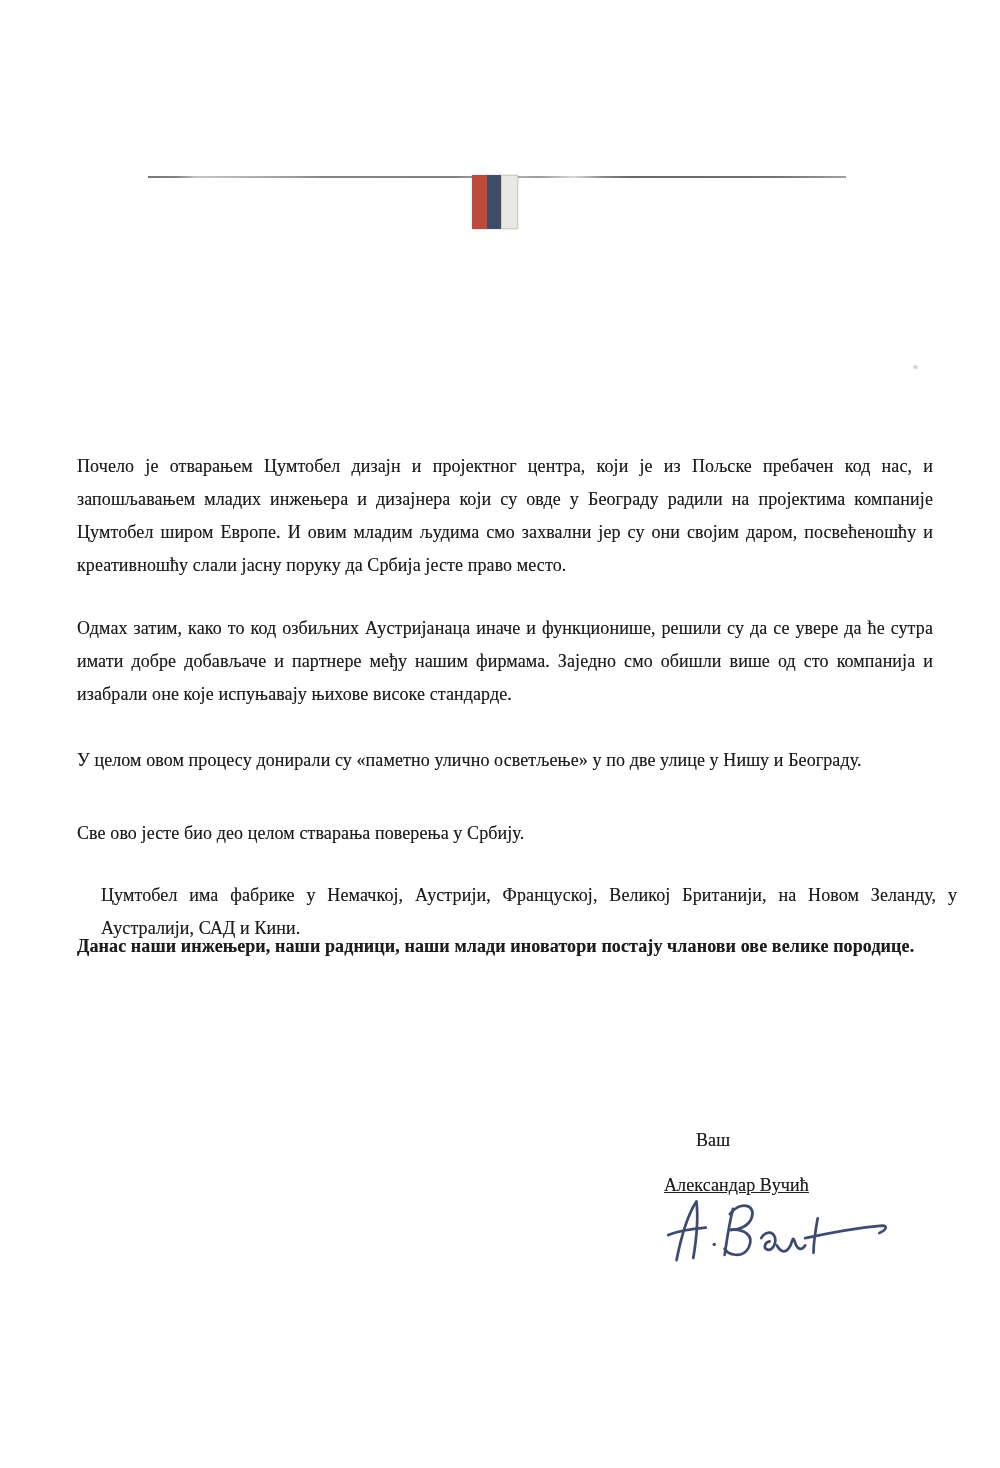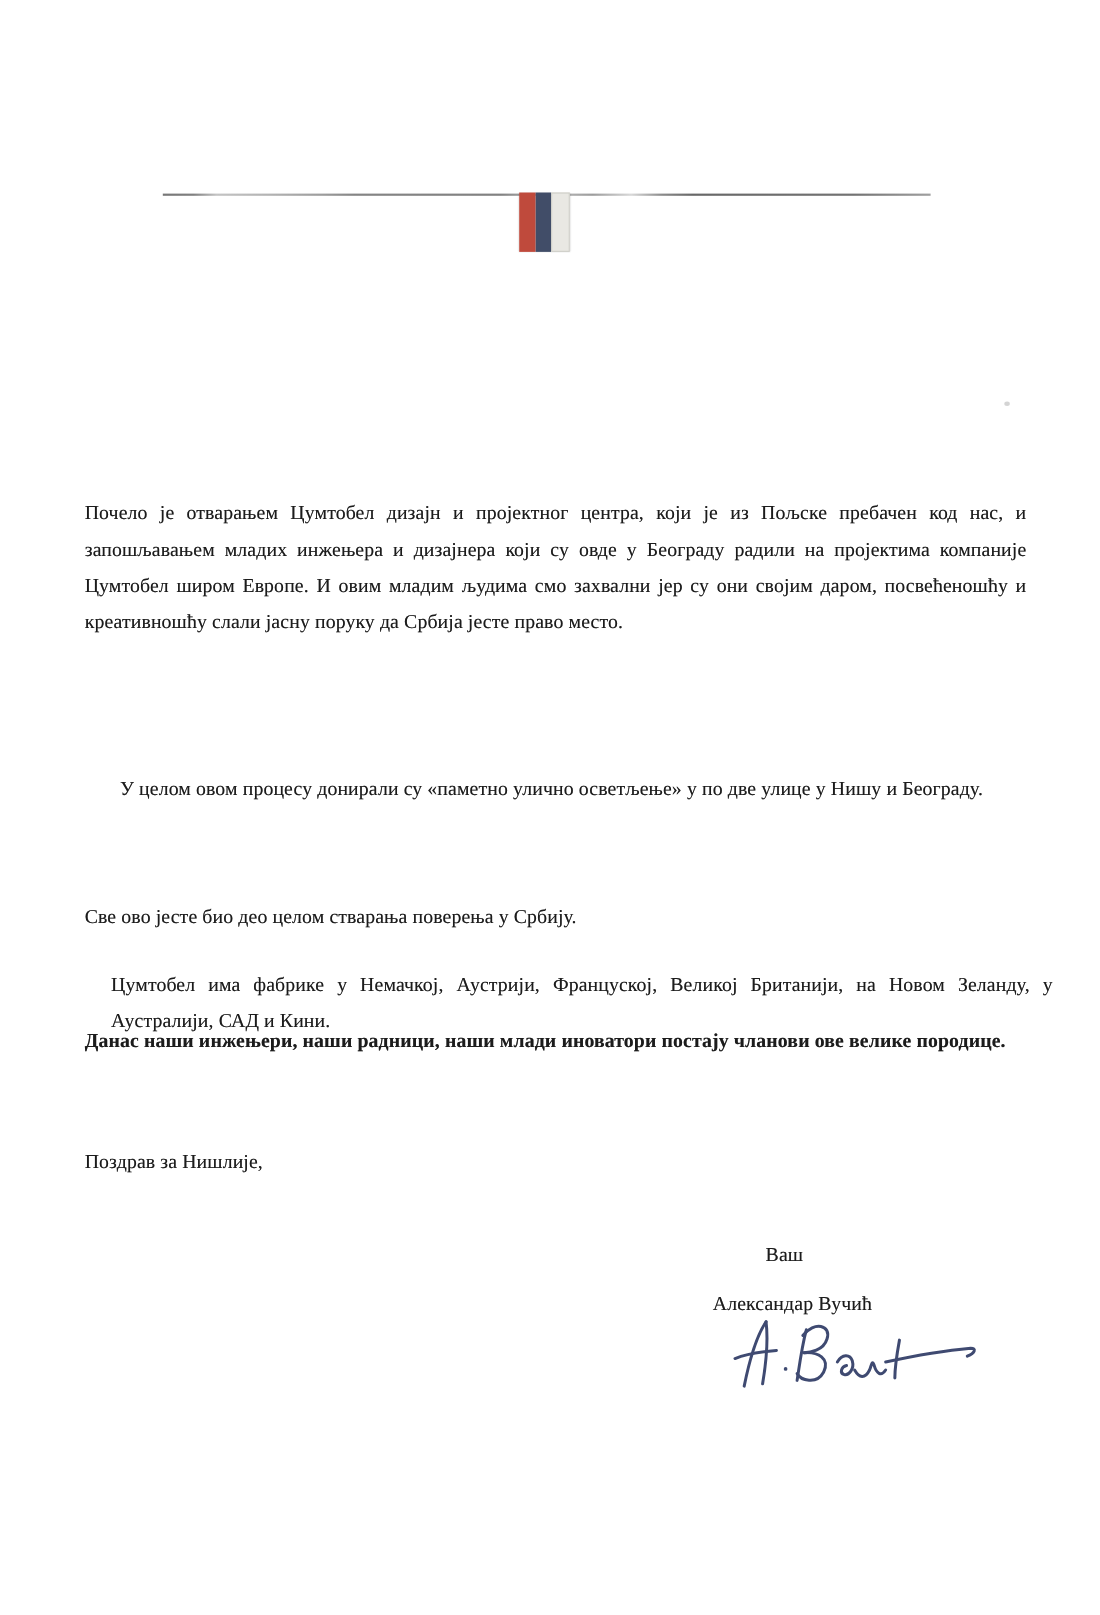--- a/index.html
+++ b/index.html
@@ -38,27 +38,27 @@
     margin:0;
     font-size:18px;
     line-height:33px;
     letter-spacing:.1px;
     color:#1c1c1c;
     text-shadow:0 0 .6px rgba(40,40,40,.55);
   }
   .para{text-align:justify;}
   .p1{top:450px;}
   .p2{top:612px;}
-  .p3{top:701px;margin-left:32px;}
+  .p3{top:744px;}
   .p4{top:817px;}
   .p5{top:879px;margin-left:24px;}
   .p6{top:930px;font-weight:bold;}
   .closing-line{top:1040px;}
   .signoff-yours{left:696px; top:1124px; width:300px;}
-  .signoff-name{left:648px; top:1169px; width:300px;}
+  .signoff-name{left:664px; top:1169px; width:300px;text-decoration:underline;}
   .signature{
     position:absolute;
     left:664px; top:1192px;
     width:230px; height:85px;
   }
   .speck{
     position:absolute;
     left:913px; top:365px;
     width:5px; height:4px;
     border-radius:50%;
@@ -73,26 +73,26 @@
 
   <div class="top-rule"></div>
 
   <div class="flag">
     <div class="stripe" style="background: rgb(191, 74, 60);"></div>
     <div class="stripe" style="background: rgb(65, 77, 104);"></div>
     <div class="stripe stripe-white" style="background: rgb(233, 232, 227);"></div>
   </div>
 
   <p class="para p1">Почело је отварањем Цумтобел дизајн и пројектног центра, који је из Пољске пребачен код нас, и запошљавањем младих инжењера и дизајнера који су овде у Београду радили на пројектима компаније Цумтобел широм Европе. И овим младим људима смо захвални јер су они својим даром, посвећеношћу и креативношћу слали јасну поруку да Србија јесте право место.</p>
+  <p class="para p2">Одмах затим, како то код озбиљних Аустријанаца иначе и функционише, решили су да се увере да ће сутра имати добре добављаче и партнере међу нашим фирмама. Заједно смо обишли више од сто компанија и изабрали оне које испуњавају њихове високе стандарде.</p>
   <p class="para p3">У целом овом процесу донирали су «паметно улично осветљење» у по две улице у Нишу и Београду.</p>
   <p class="para p4">Све ово јесте био део целом стварања поверења у Србију.</p>
   <p class="para p5">Цумтобел има фабрике у Немачкој, Аустрији, Француској, Великој Британији, на Новом Зеланду, у Аустралији, САД и Кини.</p>
   <p class="para p6">Данас наши инжењери, наши радници, наши млади иноватори постају чланови ове велике породице.</p>
 
-  <p class="closing-line">Поздрав за Нишлије,</p>
 
   <p class="signoff-line signoff-yours">Ваш</p>
   <p class="signoff-line signoff-name">Александар Вучић</p>
 
   <svg class="signature" viewBox="0 0 220 75" fill="none" stroke="currentColor" stroke-width="2.6" stroke-linecap="round" stroke-linejoin="round" opacity="0.92" style="color: rgb(47, 59, 102);">
 
     <path d="M12,62 C16,42 23,18 31,6"></path>
     <path d="M31,6 C33,22 31,42 28,60"></path>
     <path d="M4,38 C14,34 28,32 40,31"></path>
     <circle cx="48" cy="47" r="1.6" fill="currentColor" stroke="none"></circle>

